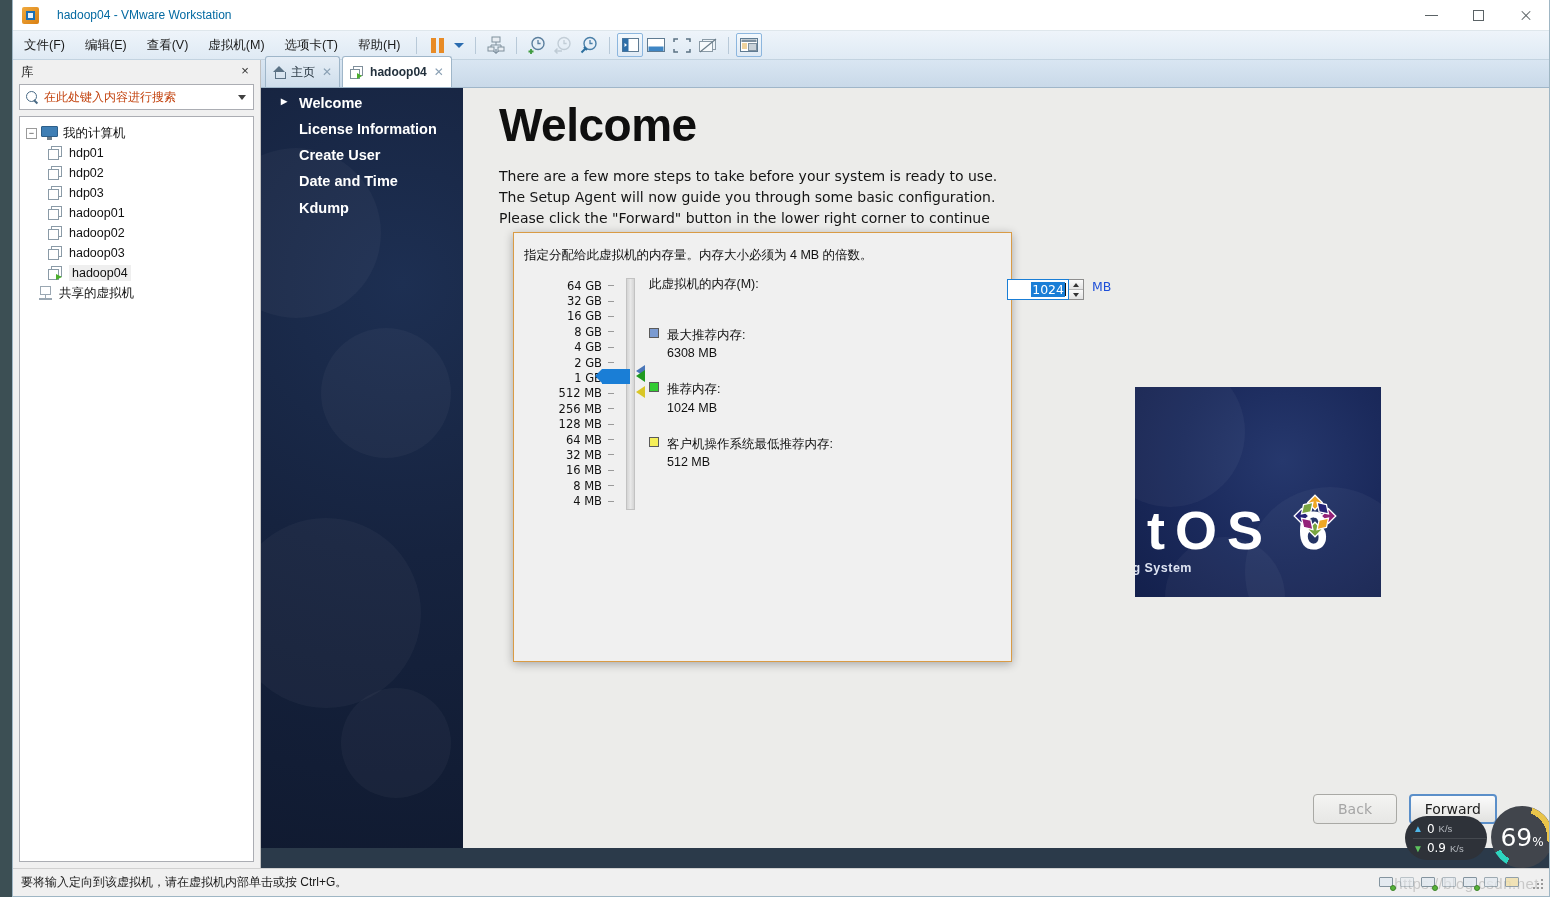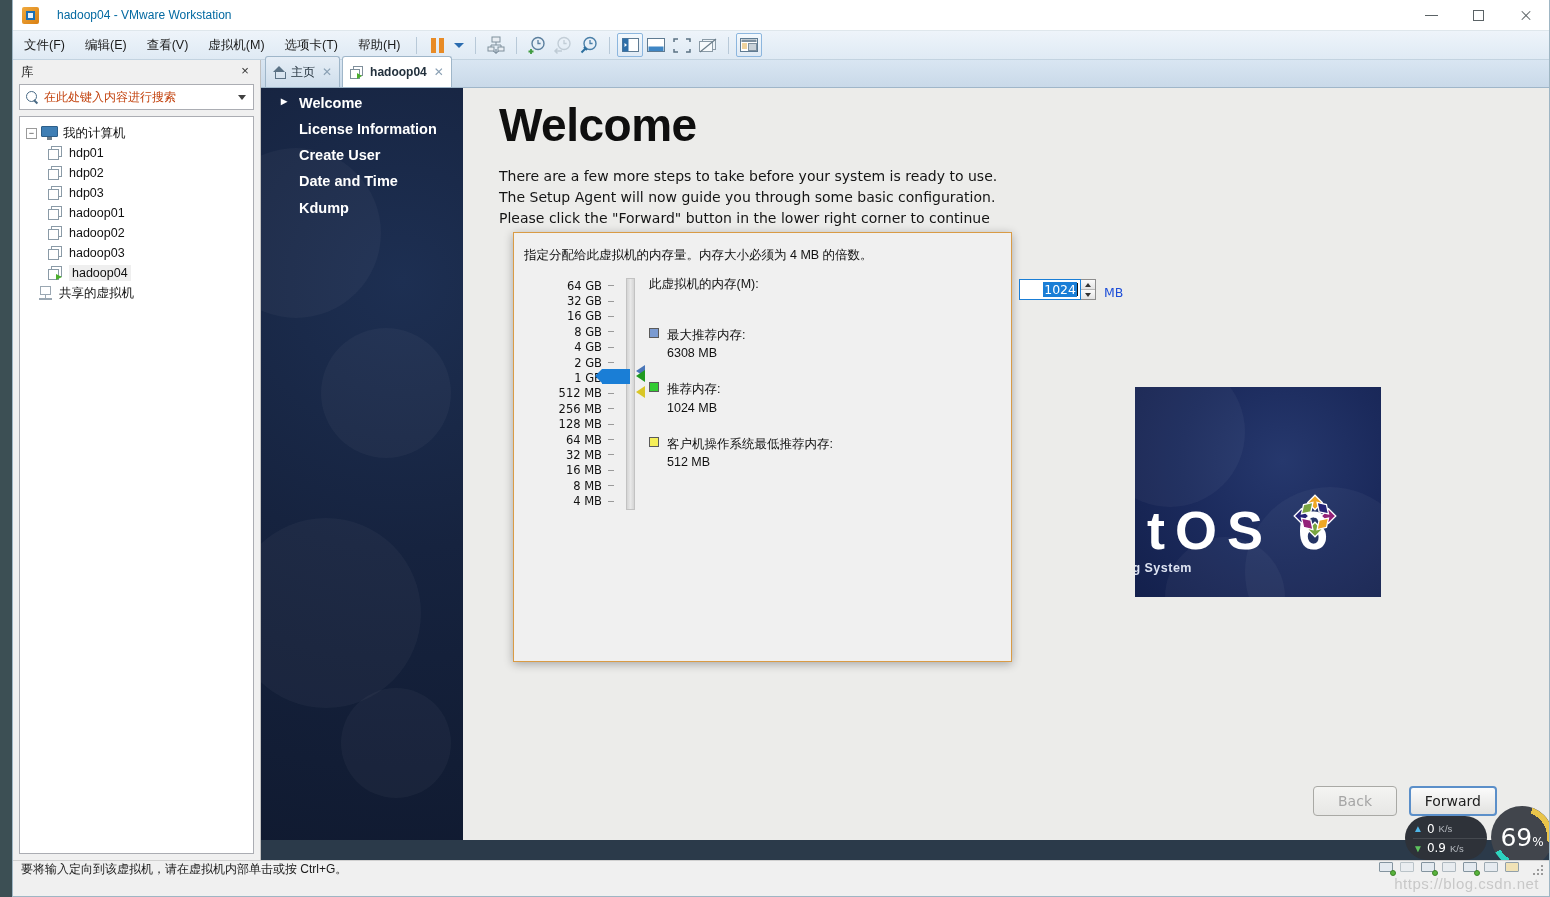--- a/index.html
+++ b/index.html
@@ -242,21 +242,21 @@
   }
   .marker { position:absolute; width:0;height:0; border-top:6px solid transparent; border-bottom:6px solid transparent; }
   .markers-col { position:absolute; left:122px; top:0; }
   .legend { position:absolute; left:135px; top:5px; width:340px; }
   .lg-row { display:flex; align-items:flex-start; margin-bottom:18px; }
   .sw { width:10px;height:10px; margin:3px 8px 0 0; flex:none; border:1px solid #5a5a5a; }
   .lg-t { font-size:12.5px; color:#111; line-height:1.3; }
   .lg-v { font-size:12.5px; color:#111; margin-left:18px; margin-top:2px; }
   .mem-row { position:absolute; left:135px; top:6px; display:flex; align-items:center; }
   .mem-lbl { font-size:12.5px; color:#111; }
-  .spin-wrap { position:absolute; left:370px; top:3px; display:flex; align-items:flex-end; }
+  .spin-wrap { position:absolute; left:358px; top:3px; display:flex; align-items:flex-start; }
   .spin-field {
     width:62px; height:21px; border:1px solid #1a7ed6; background:#fff;
     display:flex; align-items:center; justify-content:flex-end; padding-right:2px;
   }
   .spin-val { background:#1a7ed6; color:#fff; font-size:12.5px; padding: 0 1px; font-family:"DejaVu Sans", sans-serif; }
   .spin-caret { width:1px; height:13px; background:#111; }
   .spin-btns { width:15px; height:21px; display:flex; flex-direction:column; border:1px solid #8e8e8e; border-left:none; }
   .spin-b { flex:1; background:linear-gradient(#fbfbfb,#e3e3e3); display:flex;align-items:center;justify-content:center; }
   .spin-b:first-child { border-bottom:1px solid #b7b7b7; }
   .sc-up { width:0;height:0;border-left:3.5px solid transparent;border-right:3.5px solid transparent;border-bottom:4px solid #333; }
@@ -294,22 +294,22 @@
     position:absolute; left:0; top:0; width:62px; height:62px; border-radius:50%;
     background: conic-gradient(from 210deg, #2dd4bf 0deg 30deg, transparent 30deg 170deg, #e9c44a 170deg 250deg, transparent 250deg 360deg);
     -webkit-mask: radial-gradient(circle, transparent 25px, #000 25px);
             mask: radial-gradient(circle, transparent 25px, #000 25px);
   }
   .cpu-txt { color:#fff; font-size:25px; font-family:"DejaVu Sans", sans-serif; position:relative; }
   .cpu-pct { font-size:12px; }
 
   
   .statusbar {
-    height: 36px; flex:none; background:#f0f0f0; border-top:1px solid #d0d0d0;
-    display:flex; padding-left:8px; position:relative;
+    height: 28px; flex:none; background:#f0f0f0; border-top:1px solid #d0d0d0;
+    display:flex; align-items:center; padding-left:8px; position:relative;
   }
   .sb-text { font-size:12px; color:#1a1a1a; }
   .sb-devices { position:absolute; right:6px; display:flex; align-items:center; gap:5px; }
   .dev { width:16px;height:14px; position:relative; opacity:0.92; }
   .dev .box { position:absolute; left:0;top:1px;width:14px;height:10px;border:1.2px solid #7b8d99; background:#e3eaf0; border-radius:1px; }
   .dev .grn { position:absolute; right:-1px; bottom:-1px; width:6px;height:6px;border-radius:50%;background:#4caf2d;border:1px solid #2f7a18; }
   .resize-grip { width:13px;height:13px; margin-left:4px; position:relative; }
   .resize-grip i { position:absolute; width:2px;height:2px;background:#9a9a9a; }
   .watermark {
     position:absolute; right:10px; bottom:4px; font-size:15px; color: rgba(150,150,150,0.45);

